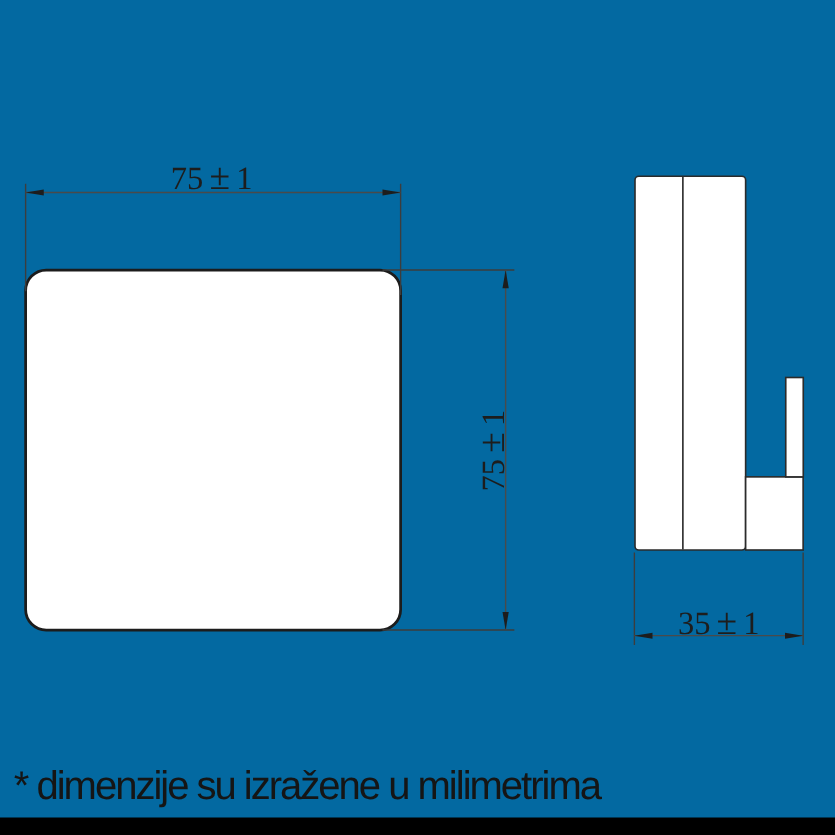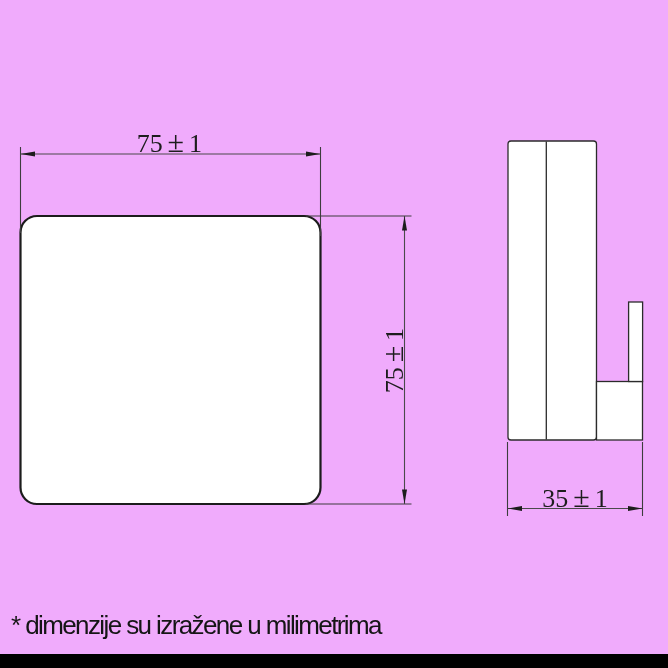--- a/index.html
+++ b/index.html
@@ -1,21 +1,21 @@
 <!DOCTYPE html>
 <html><head>
 <meta charset="utf-8">
 <style>
   html,body{margin:0;padding:0;background:#ffffff;}
   .dimtext{font-family:"Liberation Serif", serif;font-size:26px;fill:#1d1d1d;}
-  .note{font-family:"Liberation Sans", sans-serif;font-size:26px;color:#151515;letter-spacing:-1.6px;}
+  .note{font-family:"Liberation Sans", sans-serif;font-size:32px;color:#151515;letter-spacing:-1.6px;}
 </style>
 </head>
 <body>
-<div style="position:relative;width:668px;height:668px;overflow:hidden;background:#f0abfc;">
+<div style="position:relative;width:668px;height:668px;overflow:hidden;background:#0369a1;">
 <svg width="668" height="668" viewBox="0 0 668 668" xmlns="http://www.w3.org/2000/svg">
 
   <g>
     <rect x="20.5" y="216" width="300" height="288" rx="16.5" ry="16.5" fill="#ffffff" stroke="#1c1c1c" stroke-width="2.2"></rect>
   </g>
 
   <g>
     <line x1="20.5" y1="147" x2="20.5" y2="233" stroke="#3d3d3d" stroke-width="1.1"></line>
     <line x1="320.5" y1="147" x2="320.5" y2="236" stroke="#3d3d3d" stroke-width="1.1"></line>
     <line x1="20.5" y1="154" x2="320.5" y2="154" stroke="#4a4a4a" stroke-width="1.1"></line>

